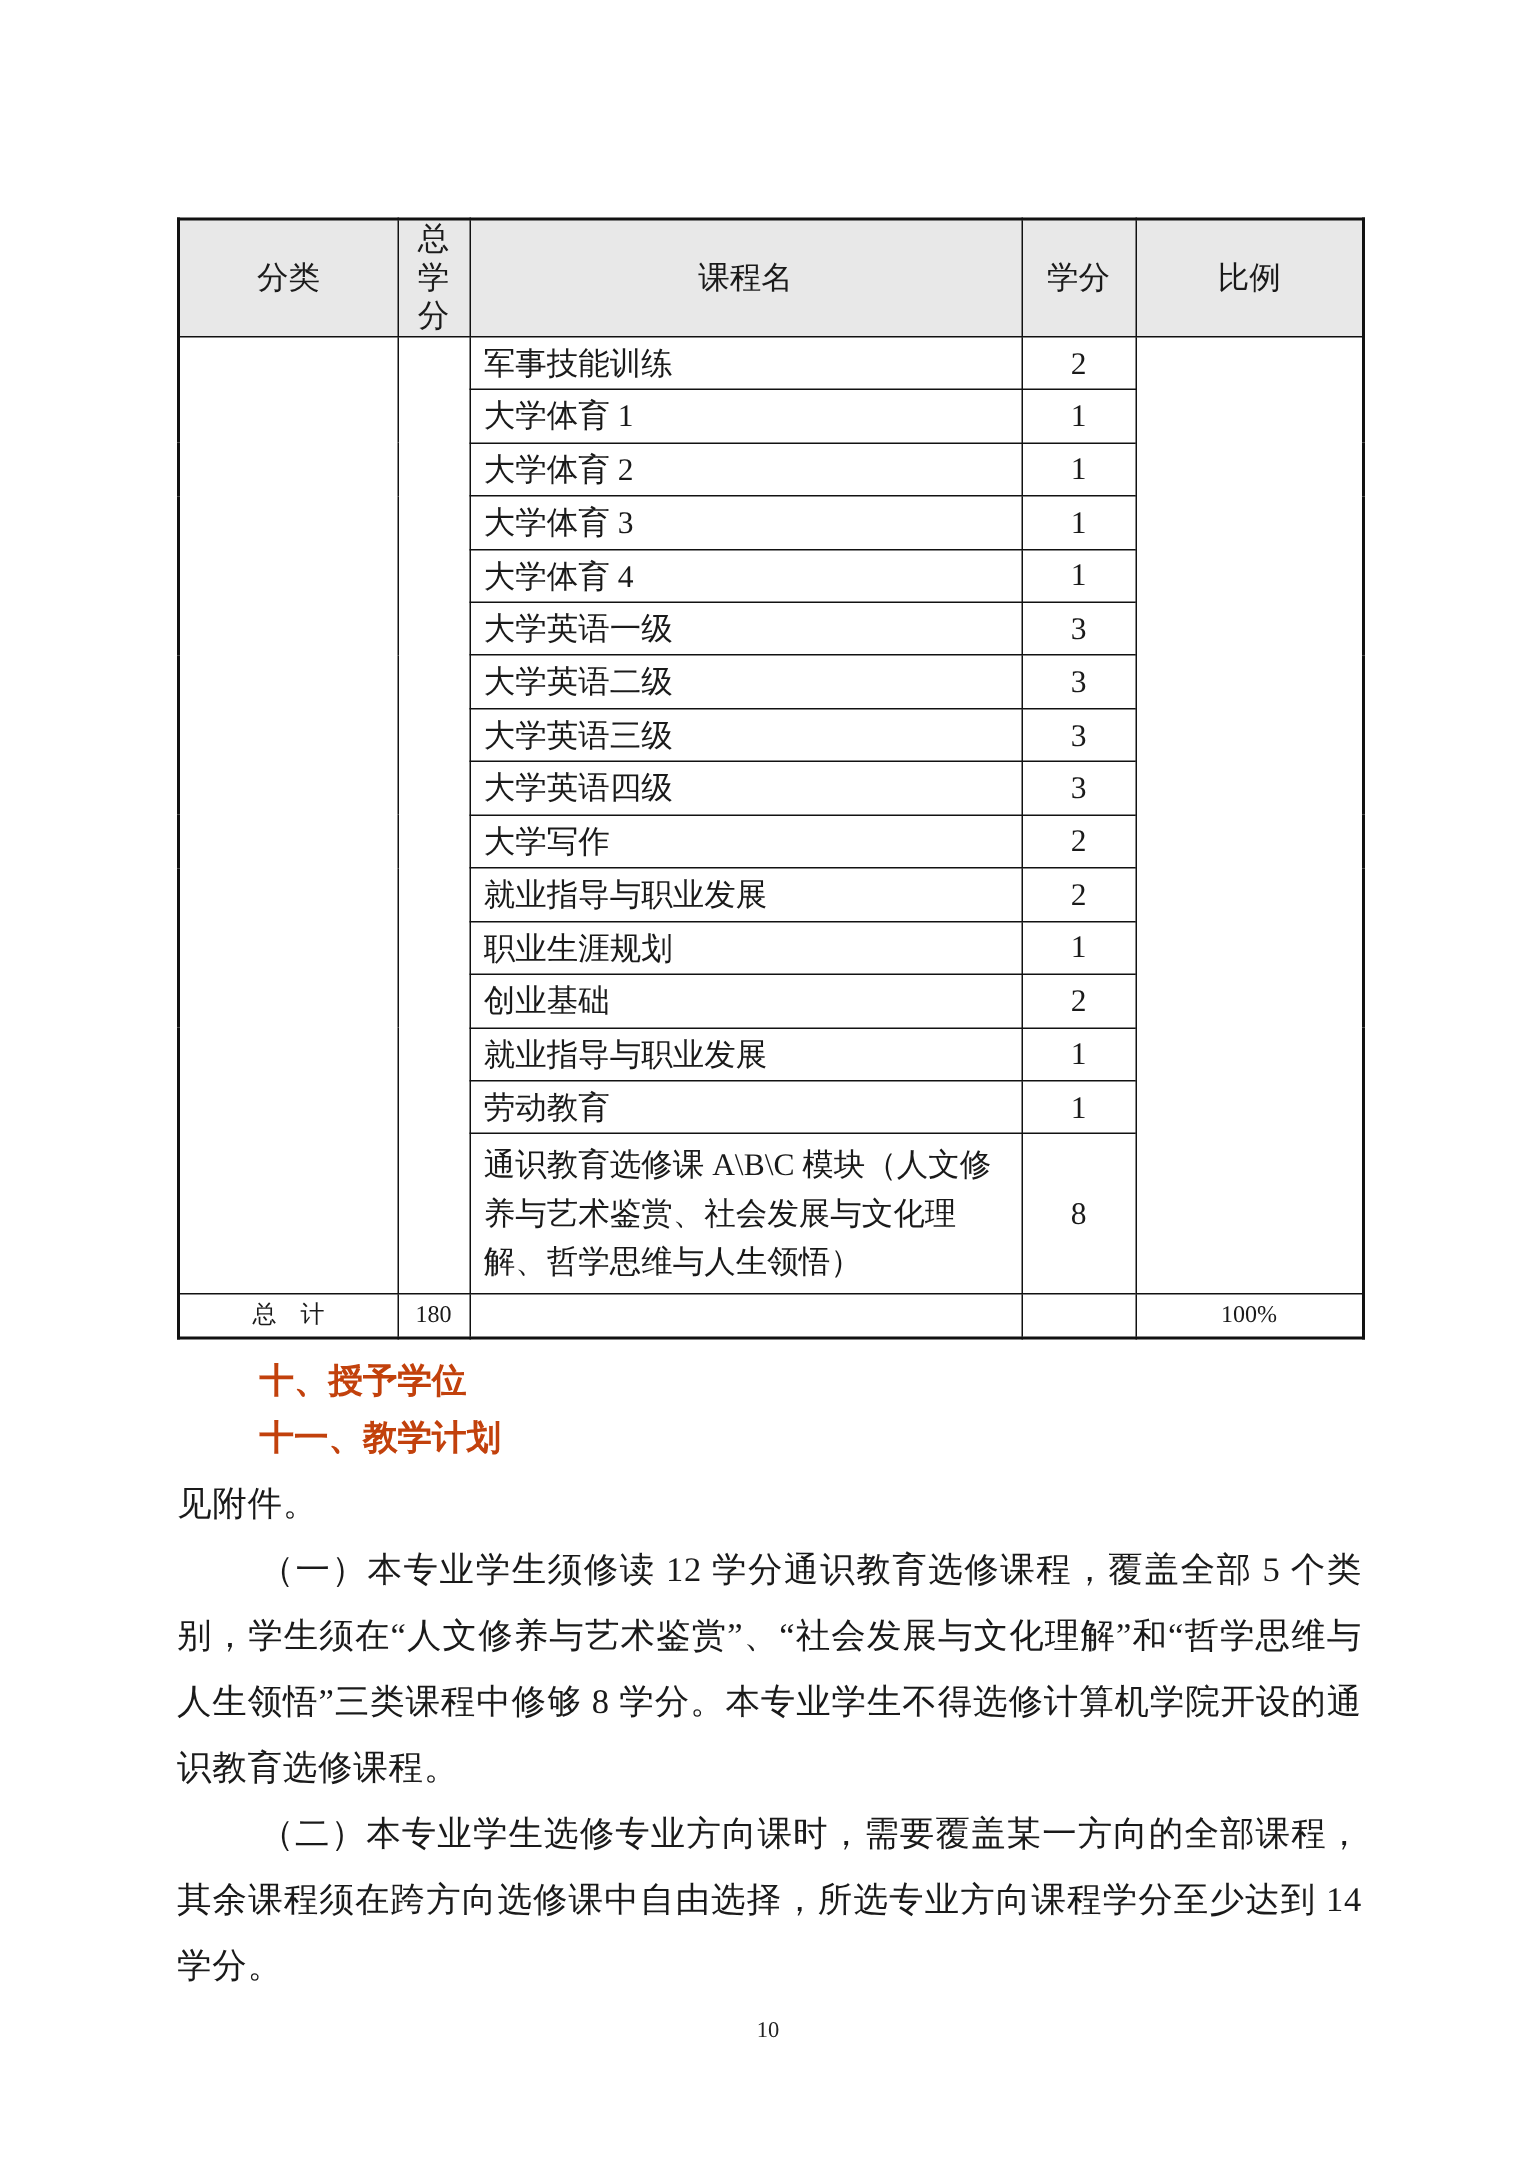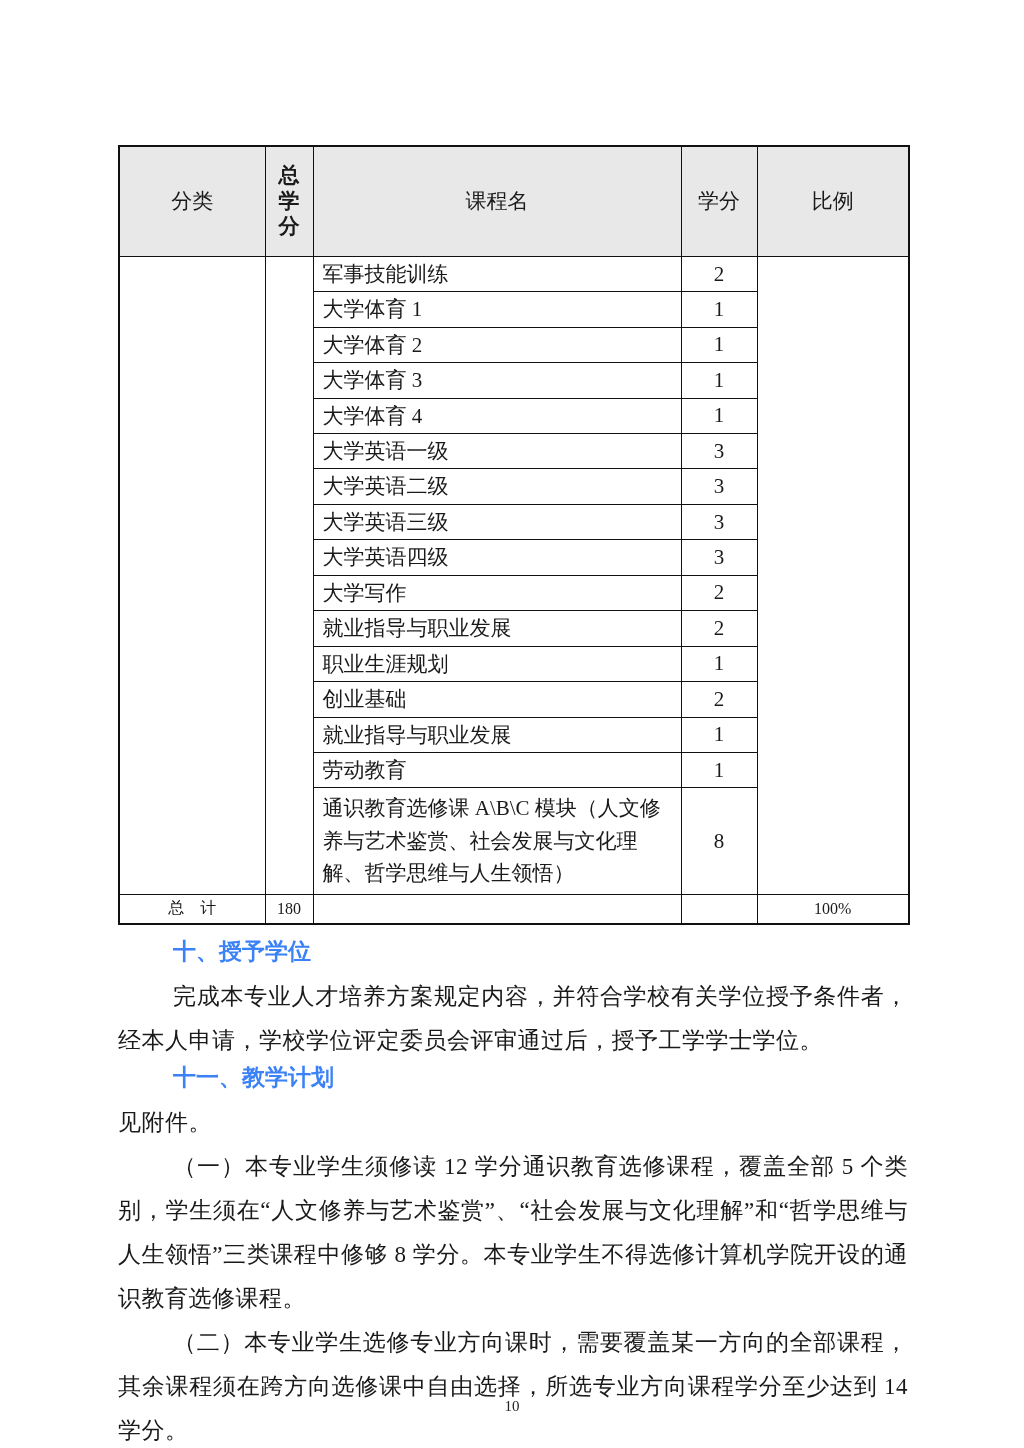--- a/index.html
+++ b/index.html
@@ -36,57 +36,56 @@
   col.c-ratio    { width: 152px; }
   thead th {
     background: #e8e8e8;
     height: 77px;
     text-align: center;
     border-bottom: 2.2px solid #111;
   }
   .vstack {
     display: block;
     width: 1.05em;
-    margin: 16px auto;
+    margin: 0 auto;
     word-break: break-all;
     line-height: 1.22;
-    font-weight: bold;
   }
   td.course-cell {
     text-align: left;
     padding: 2px 6px 2px 9px;
     height: 31px;
     line-height: 1.45;
   }
   td.credits-cell, td.center-cell { text-align: center; height: 31px; }
   tr.big-row td.course-cell { height: 70px; line-height: 1.55; padding-top: 4px; padding-bottom: 4px; }
   tr.total-row td { height: 29px; font-size: 16px; }
   
   .sections { margin-top: 12px; }
   .sec-heading {
-    font-family: Liberation Mono, monospace;
+    font-family: Liberation Serif, serif;
     font-weight: bold;
     font-size: 23px;
-    color: #3b82f6;
+    color: #c2410c;
     padding-left: 55px;
     margin-top: 0;
     margin-bottom: 6px;
     line-height: 32px;
   }
   .para {
     font-size: 23px;
     line-height: 44px;
     text-align: justify;
     text-indent: 55px;
     letter-spacing: 0.5px;
   }
   .para.no-indent { text-indent: 0; }
   .page-number {
     position: absolute;
-    top: 1398px;
+    top: 1346px;
     left: 0;
     width: 1024px;
     text-align: center;
     font-size: 15px;
     color: #222;
   }
 </style>
 </head>
 <body>
 
@@ -184,21 +183,20 @@
         <td class="center-cell">180</td>
         <td></td>
         <td></td>
         <td class="center-cell">100%</td>
       </tr>
     </tbody>
   </table>
 
   <div class="sections">
     <div class="sec-heading">十、授予学位</div>
-    <p class="para">完成本专业人才培养方案规定内容，并符合学校有关学位授予条件者，经本人申请，学校学位评定委员会评审通过后，授予工学学士学位。</p>
 
     <div class="sec-heading">十一、教学计划</div>
     <p class="para no-indent">见附件。</p>
 
     <p class="para">（一）本专业学生须修读 12 学分通识教育选修课程，覆盖全部 5 个类别，学生须在“人文修养与艺术鉴赏”、“社会发展与文化理解”和“哲学思维与人生领悟”三类课程中修够 8 学分。本专业学生不得选修计算机学院开设的通识教育选修课程。</p>
     <p class="para">（二）本专业学生选修专业方向课时，需要覆盖某一方向的全部课程，其余课程须在跨方向选修课中自由选择，所选专业方向课程学分至少达到 14 学分。</p>
   </div>
 
 </div>
 

